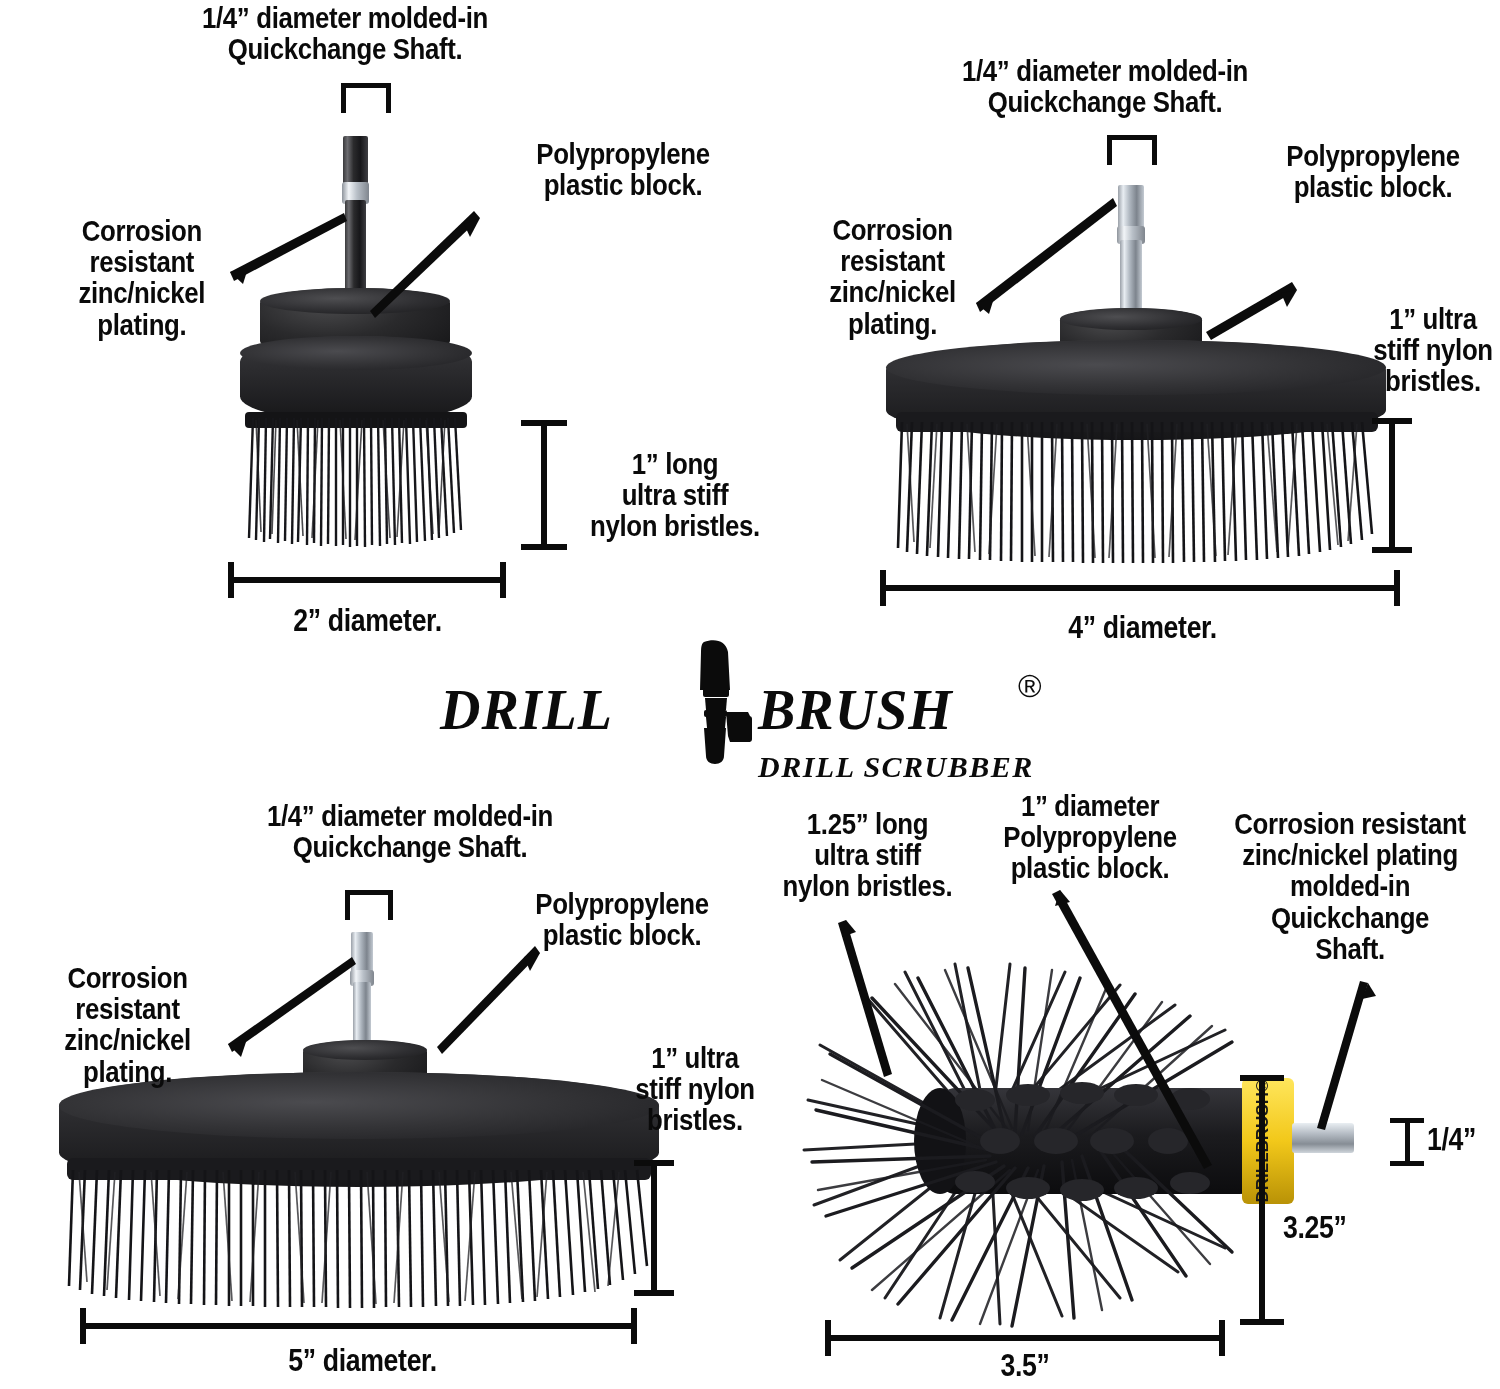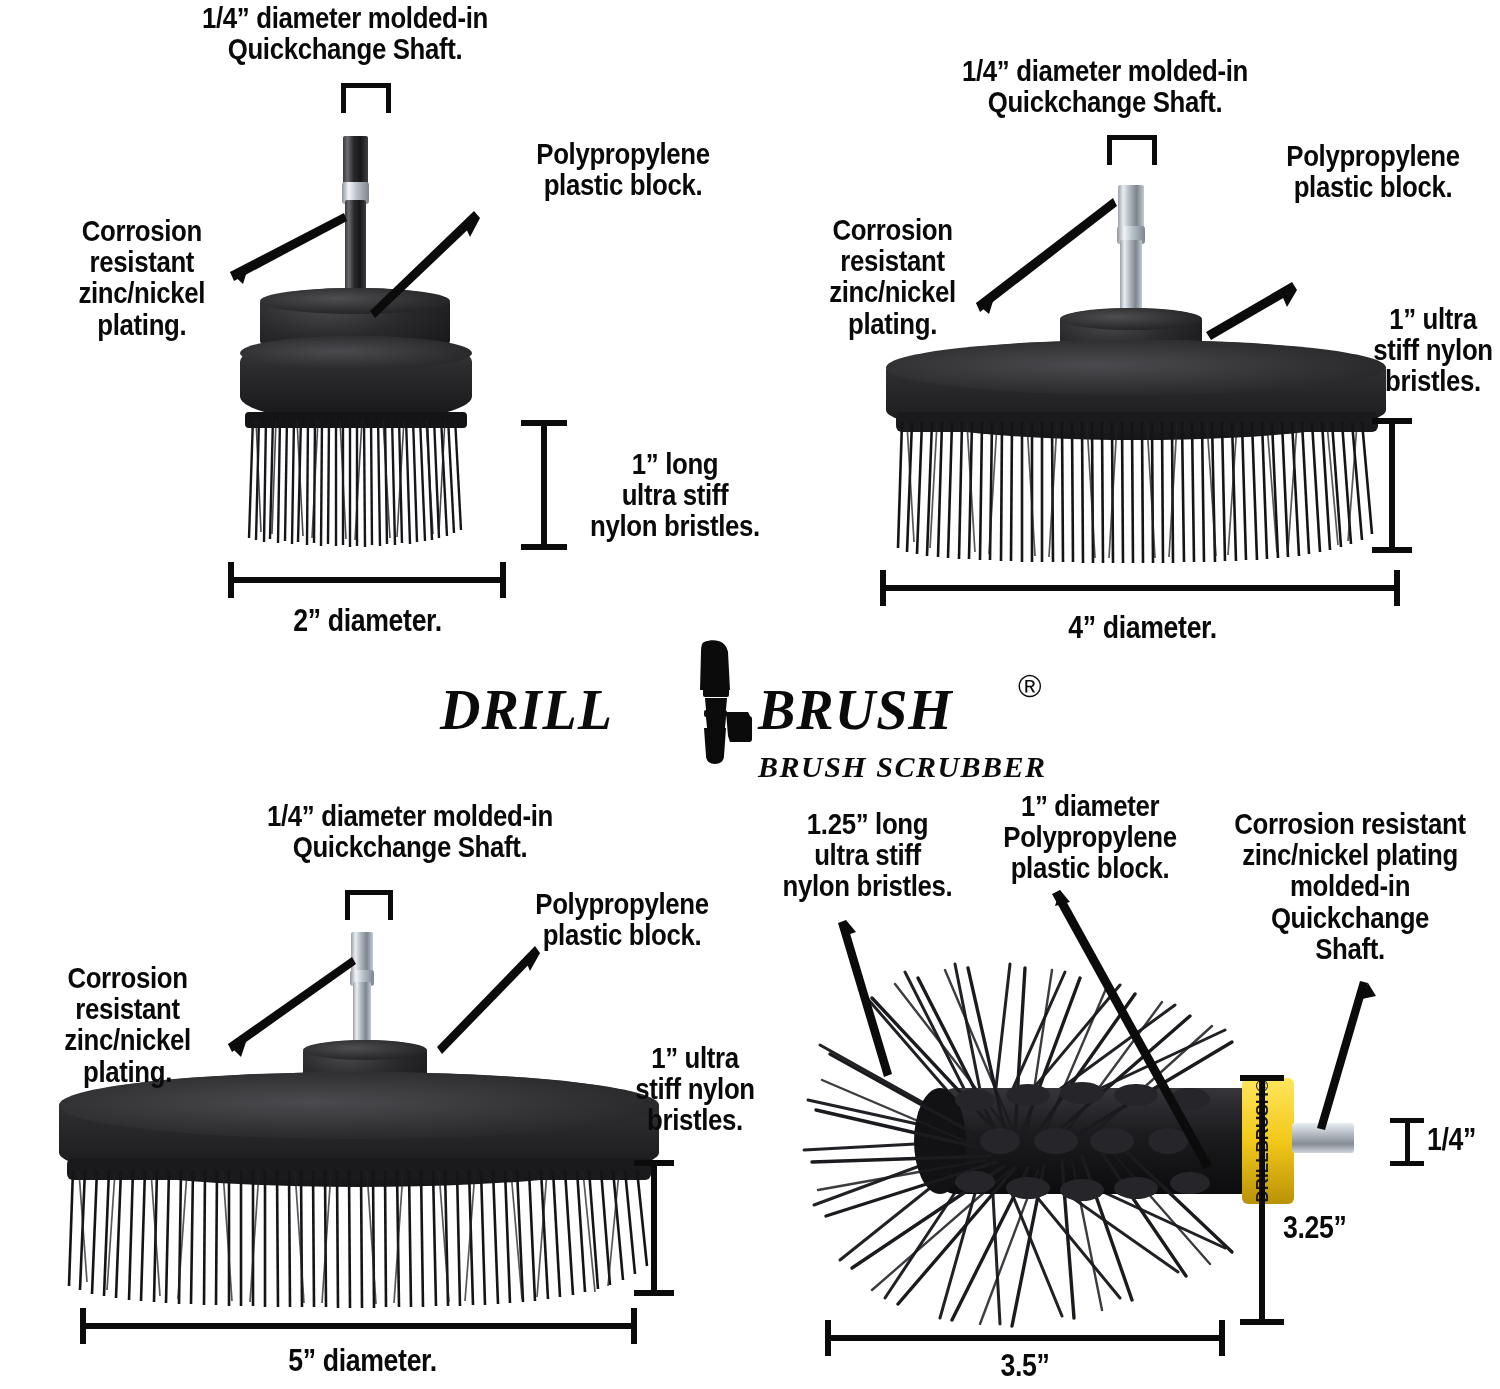--- a/index.html
+++ b/index.html
@@ -370,21 +370,21 @@
         <rect x="64" y="78" width="20" height="26" rx="3"></rect>
       </g>
     </svg>
 
     <span class="wordmark" style="position:absolute;left:0;top:38px;font-size:56px;">DRILL</span>
 
     <span class="wordmark" style="position:absolute;left:318px;top:38px;font-size:56px;">BRUSH</span>
 
     <span class="reg" style="position:absolute;left:578px;top:28px;font-size:32px;color:#0b0b0b;">®</span>
 
-    <span class="tagline" style="position:absolute;left:318px;top:110px;font-size:30px;">BRUSH SCRUBBER</span>
+    <span class="tagline" style="position:absolute;left:318px;top:110px;font-size:30px;">DRILL SCRUBBER</span>
   </div>
 
   <div>
 
     <div class="lbl tc" style="left:160px; top:800px; width:500px; font-size:30px;">1/4” diameter molded-in
 Quickchange Shaft.</div>
 
     <div style="position:absolute;left:345px;top:890px;width:48px;height:30px;">
       <div style="position:absolute;left:0;top:0;width:48px;height:5px;background:#0b0b0b;"></div>
       <div style="position:absolute;left:0;top:0;width:5px;height:30px;background:#0b0b0b;"></div>

